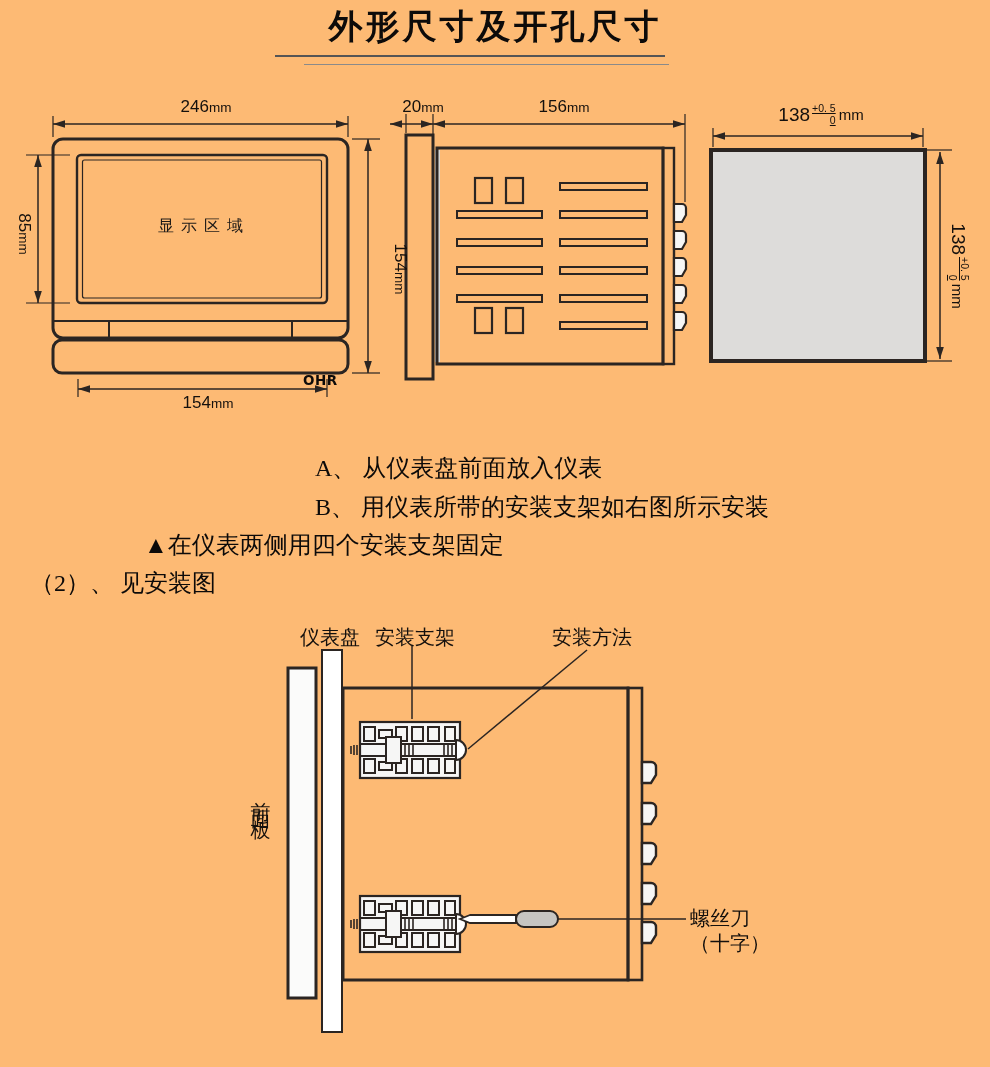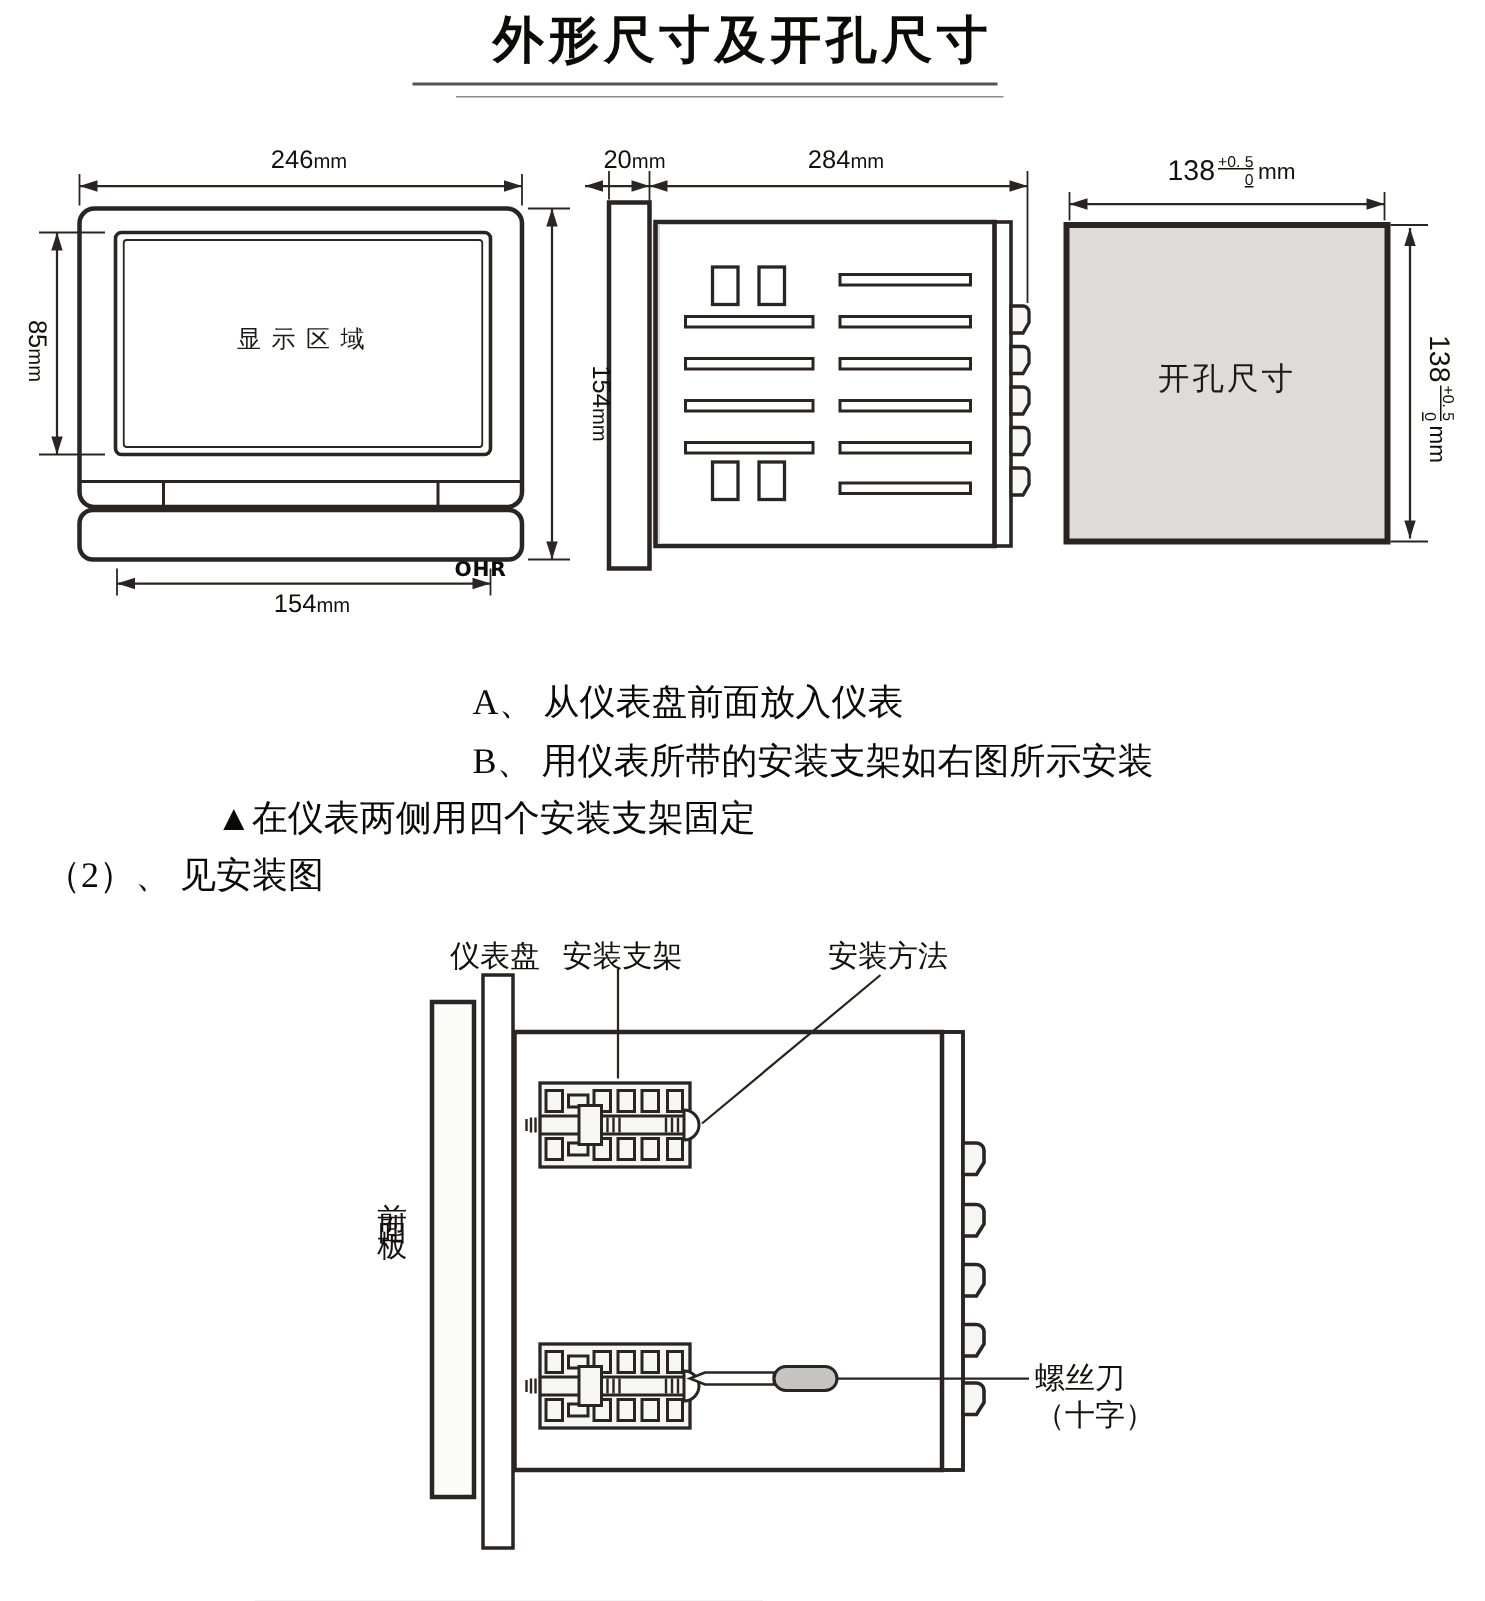--- a/index.html
+++ b/index.html
@@ -1,16 +1,16 @@
 <!DOCTYPE html>
 <html><head>
 <meta charset="utf-8">
 <style>
   html,body{margin:0;padding:0;background:#e9e9e9;}
-  .page{position:relative;width:990px;height:1067px;background:#ffffff;overflow:hidden;
+  .page{position:relative;width:990px;height:1067px;background:#fdba74;overflow:hidden;
         font-family:"Liberation Sans","DejaVu Sans",sans-serif;color:#14100d;}
   .title{position:absolute;top:4px;left:0;width:100%;text-align:center;margin:0;
          font-size:34px;font-weight:700;letter-spacing:3px;color:#0d0b0a;
          font-family:"DejaVu Sans","Liberation Sans",sans-serif;}
   .tline{position:absolute;height:0;border-top:2px solid #555;}
   .tline2{border-top:1.5px solid #8a8a8a;}
   .dim{position:absolute;font-size:17px;white-space:nowrap;color:#14100d;
        font-family:"Liberation Sans","DejaVu Sans",sans-serif;}
   .dim .u{font-size:13.5px;}
   .ctr{text-align:center;}
@@ -187,23 +187,22 @@
   </svg>
 
   <div class="screen-label" style="left:79px;top:216px;width:250px;text-align:center;">显示区域</div>
   <div class="brand" style="left:303px;top:372px;">OHR</div>
 
   <div class="dim ctr" style="left:126px;top:97px;width:160px;"><span>246</span><span class="u">mm</span></div>
   <div class="dim ctr rot" style="left:-11px;top:224px;width:70px;"><span>85</span><span class="u">mm</span></div>
   <div class="dim ctr rot" style="left:365px;top:259px;width:70px;"><span>154</span><span class="u">mm</span></div>
   <div class="dim ctr" style="left:128px;top:393px;width:160px;"><span>154</span><span class="u">mm</span></div>
   <div class="dim ctr" style="left:383px;top:97px;width:80px;"><span>20</span><span class="u">mm</span></div>
-  <div class="dim ctr" style="left:484px;top:97px;width:160px;"><span>284</span><span class="u">mm</span></div>
-
-  <div class="cut-label" style="left:715px;top:238px;width:206px;text-align:center;">开孔尺寸</div>
+  <div class="dim ctr" style="left:484px;top:97px;width:160px;"><span>156</span><span class="u">mm</span></div>
+
   <div class="dim dimflex" style="left:733px;top:103px;width:176px;">
     <span style="font-size:19px;">138</span>
     <span class="tolcol">
         <span>+0. 5</span>
         <span>0</span>
       </span>
     <span style="font-size:15px;">mm</span>
   </div>
   <div class="dim dimflex rot" style="left:898px;top:252px;width:120px;height:28px;">
     <span style="font-size:19px;">138</span>

